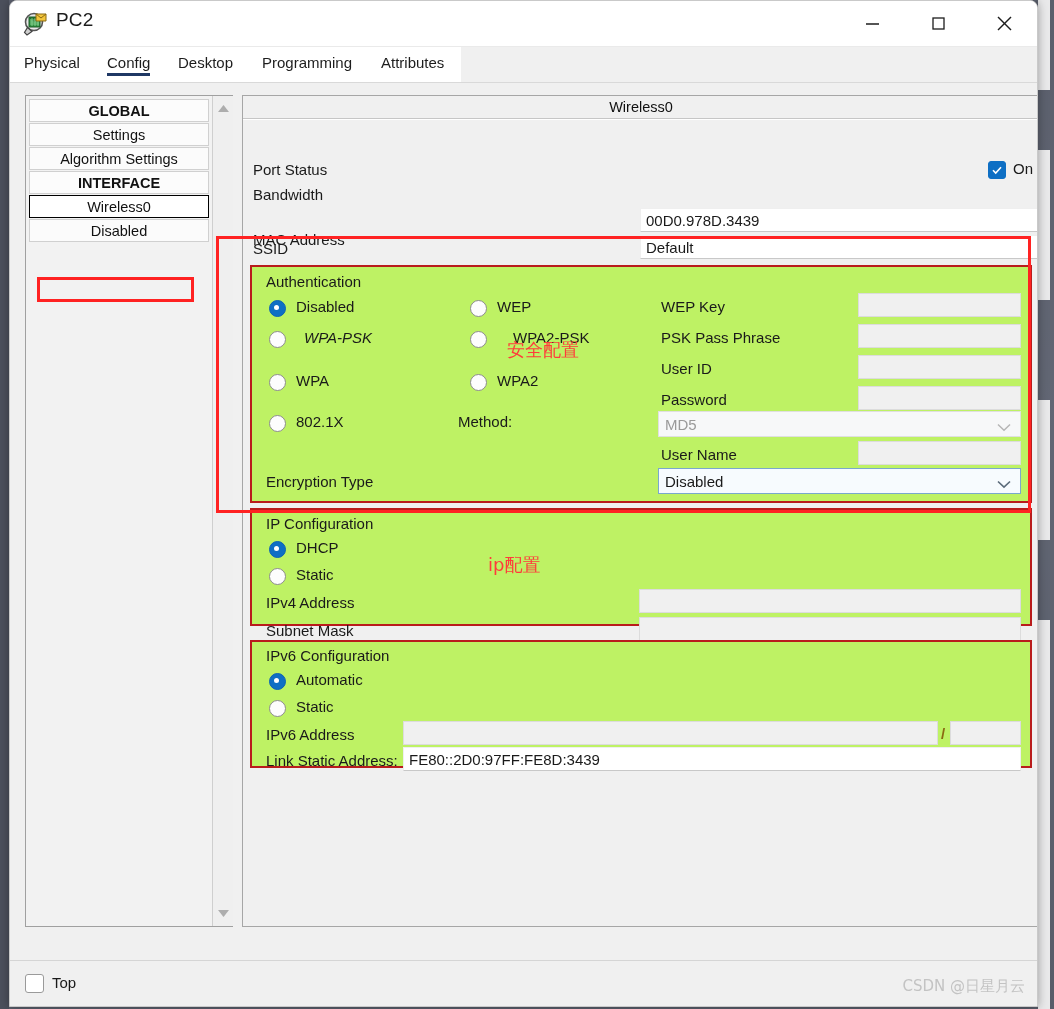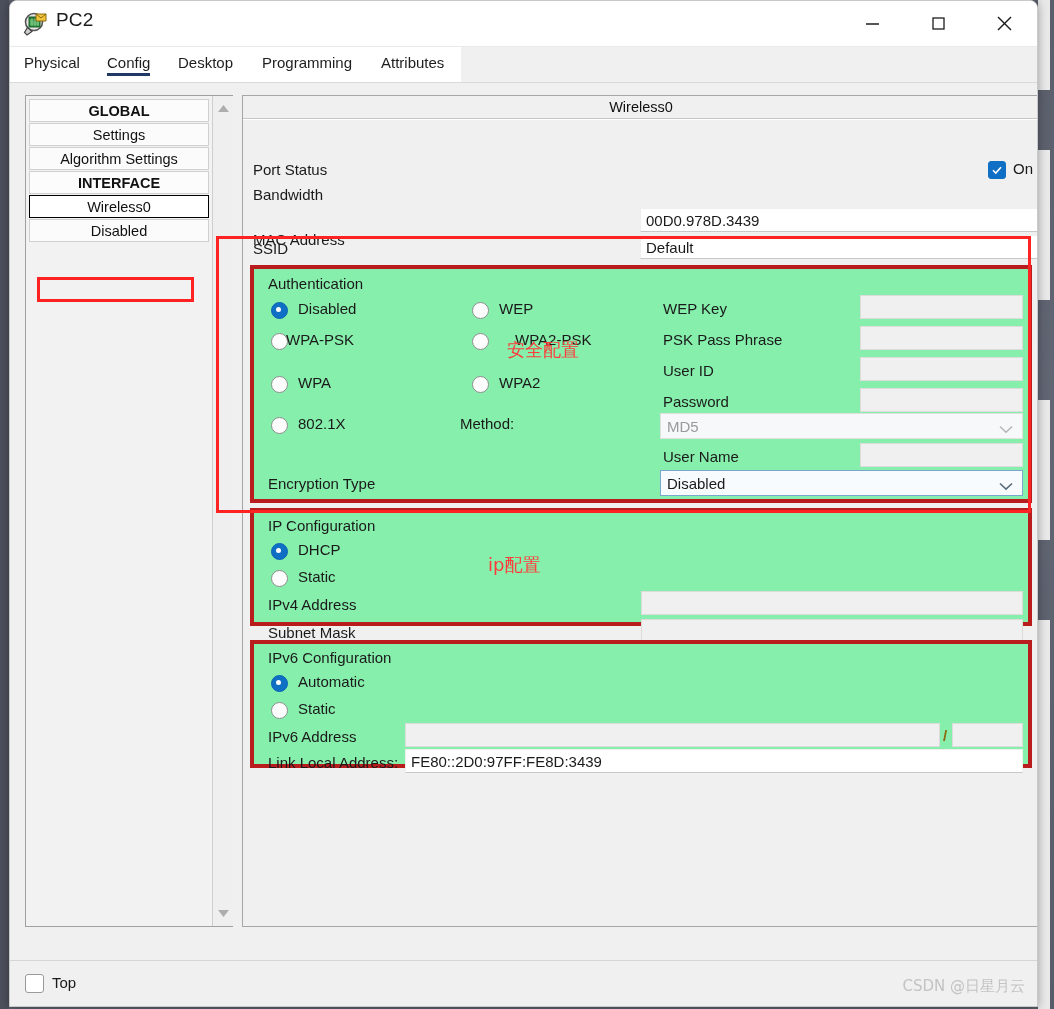--- a/index.html
+++ b/index.html
@@ -171,22 +171,22 @@
     position:absolute; left:745px; top:41px; width:18px; height:18px;
     background:#0e6fc4; border:1px solid #0e6fc4; border-radius:3px;
     display:flex;align-items:center;justify-content:center;
     cursor:default;
   }
   #portstatus-on { position:absolute; left:770px; top:40px; font-size:15px; color:#1a1a1a; }
 
   
   .group {
     position:absolute;
-    background:#86efac;
-    border:4px solid #b91c1c;
+    background:#bef264;
+    border:2px solid #b91c1c;
   }
 
   
   .radio {
     position:absolute; width:17px; height:17px; border-radius:50%;
     border:1.6px solid #8d8d8d; background:#fdfdfd; cursor:default;
   }
   .radio.on { border:1.6px solid #0b63b5; background:#0e6fc4; }
   .radio.on::after {
     content:""; position:absolute; left:4px; top:4px;
@@ -343,21 +343,21 @@
         <div class="fld wht" style="left:397px; top:115px; width:399px;">Default</div>
 
         <div class="group" style="left:7px; top:145px; width:782px; height:238px;">
 
           <div class="lbl" style="left:14px; top:6px;">Authentication</div>
 
           <div class="radio on" style="left:17px; top:33px;"></div>
           <div class="lbl" style="left:44px; top:31px;">Disabled</div>
 
           <div class="radio" style="left:17px; top:64px;"></div>
-          <div class="lbl" style="left:32px; top:62px;">WPA-PSK</div>
+          <div class="lbl" style="left:52px; top:62px;font-style:italic;">WPA-PSK</div>
 
           <div class="radio" style="left:17px; top:107px;"></div>
           <div class="lbl" style="left:44px; top:105px;">WPA</div>
 
           <div class="radio" style="left:17px; top:148px;"></div>
           <div class="lbl" style="left:44px; top:146px;">802.1X</div>
 
           <div class="radio" style="left:218px; top:33px;"></div>
           <div class="lbl" style="left:245px; top:31px;">WEP</div>
 
@@ -432,21 +432,21 @@
           <div class="lbl" style="left:44px; top:29px;">Automatic</div>
 
           <div class="radio" style="left:17px; top:58px;"></div>
           <div class="lbl" style="left:44px; top:56px;">Static</div>
 
           <div class="lbl" style="left:14px; top:84px;">IPv6 Address</div>
           <div class="fld empty" style="left:151px; top:79px; width:535px;"></div>
           <div class="lbl" style="left:689px; top:83px; font-weight:bold; color:#8a6a12;">/</div>
           <div class="fld empty" style="left:698px; top:79px; width:71px;"></div>
 
-          <div class="lbl" style="left:14px; top:110px;">Link Local Address:</div>
+          <div class="lbl" style="left:14px; top:110px;">Link Static Address:</div>
           <div class="fld wht" style="left:151px; top:105px; width:618px;">FE80::2D0:97FF:FE8D:3439</div>
         </div>
 
       </div>
     </div>
 
     <div class="redbox" style="left:206px; top:153px; width:815px; height:277px;"></div>
     <div class="anno" style="left:497px; top:255px;">安全配置</div>
     <div class="anno" style="left:478px; top:470px;">ip配置</div>
 

